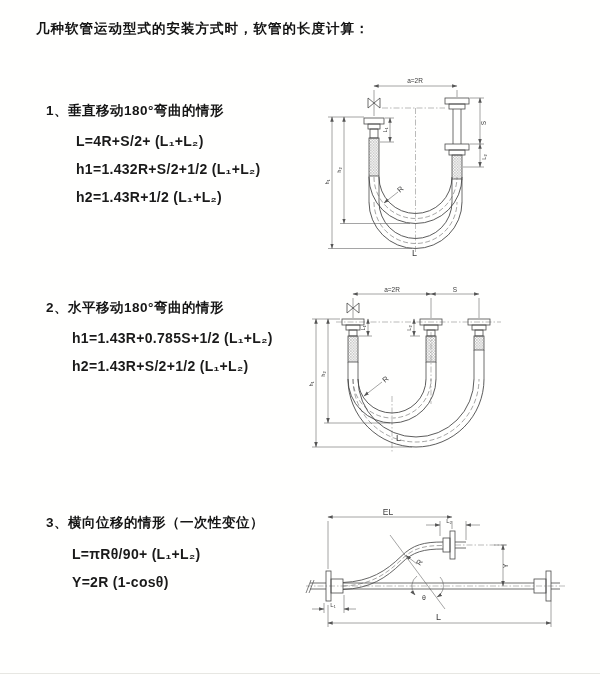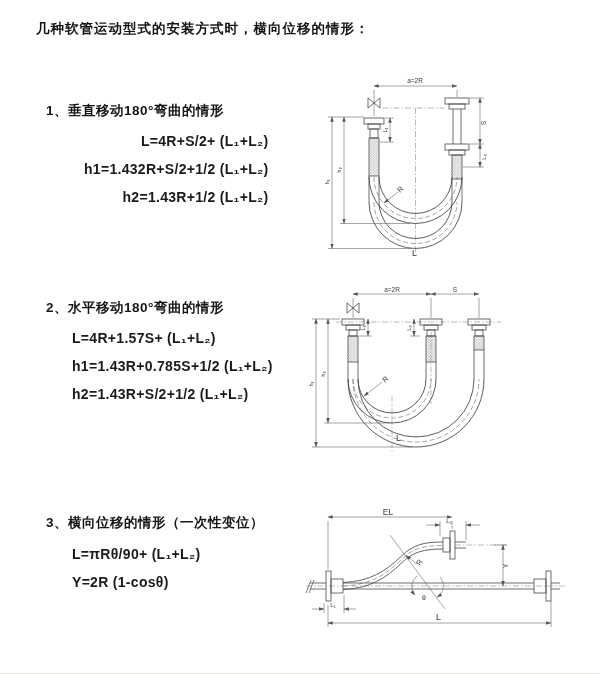--- a/index.html
+++ b/index.html
@@ -16,36 +16,35 @@
   .formulas{position:absolute;}
   .formula{font-size:14px;font-weight:bold;color:#1a1a1a;height:28px;line-height:28px;white-space:pre;letter-spacing:0.3px;}
   .diagram{position:absolute;}
   svg{display:block;overflow:visible;}
   svg text{font-family:"Liberation Sans","DejaVu Sans",sans-serif;fill:#3d3d3d;}
   .page-edge{position:absolute;left:0;bottom:1px;width:100%;height:1px;background:#e7e7e3;}
 </style>
 </head>
 <body>
 
-<div class="page-title">几种软管运动型式的安装方式时，横向位移的情形：</div>
+<div class="page-title">几种软管运动型式的安装方式时，软管的长度计算：</div>
 
 <div class="section" style="left:46px;top:102px;">
   <div class="sec-heading">1、垂直移动180°弯曲的情形</div>
 </div>
-<div class="formulas" style="left:84px;top:127px;text-align:right;">
+<div class="formulas" style="left:76px;top:127px;">
   <div class="formula">L=4R+S/2+ (L₁+L₂)</div>
   <div class="formula">h1=1.432R+S/2+1/2 (L₁+L₂)</div>
   <div class="formula">h2=1.43R+1/2 (L₁+L₂)</div>
 </div>
 
 <div class="section" style="left:46px;top:299px;">
   <div class="sec-heading">2、水平移动180°弯曲的情形</div>
 </div>
 <div class="formulas" style="left:72px;top:324px;">
-  <div class="formula">L=4R+1.57S+ (L₁+L₂)</div>
   <div class="formula">h1=1.43R+0.785S+1/2 (L₁+L₂)</div>
   <div class="formula">h2=1.43R+S/2+1/2 (L₁+L₂)</div>
 </div>
 
 <div class="section" style="left:46px;top:514px;">
   <div class="sec-heading">3、横向位移的情形（一次性变位）</div>
 </div>
 <div class="formulas" style="left:72px;top:540px;">
   <div class="formula">L=πRθ/90+ (L₁+L₂)</div>
   <div class="formula">Y=2R (1-cosθ)</div>

